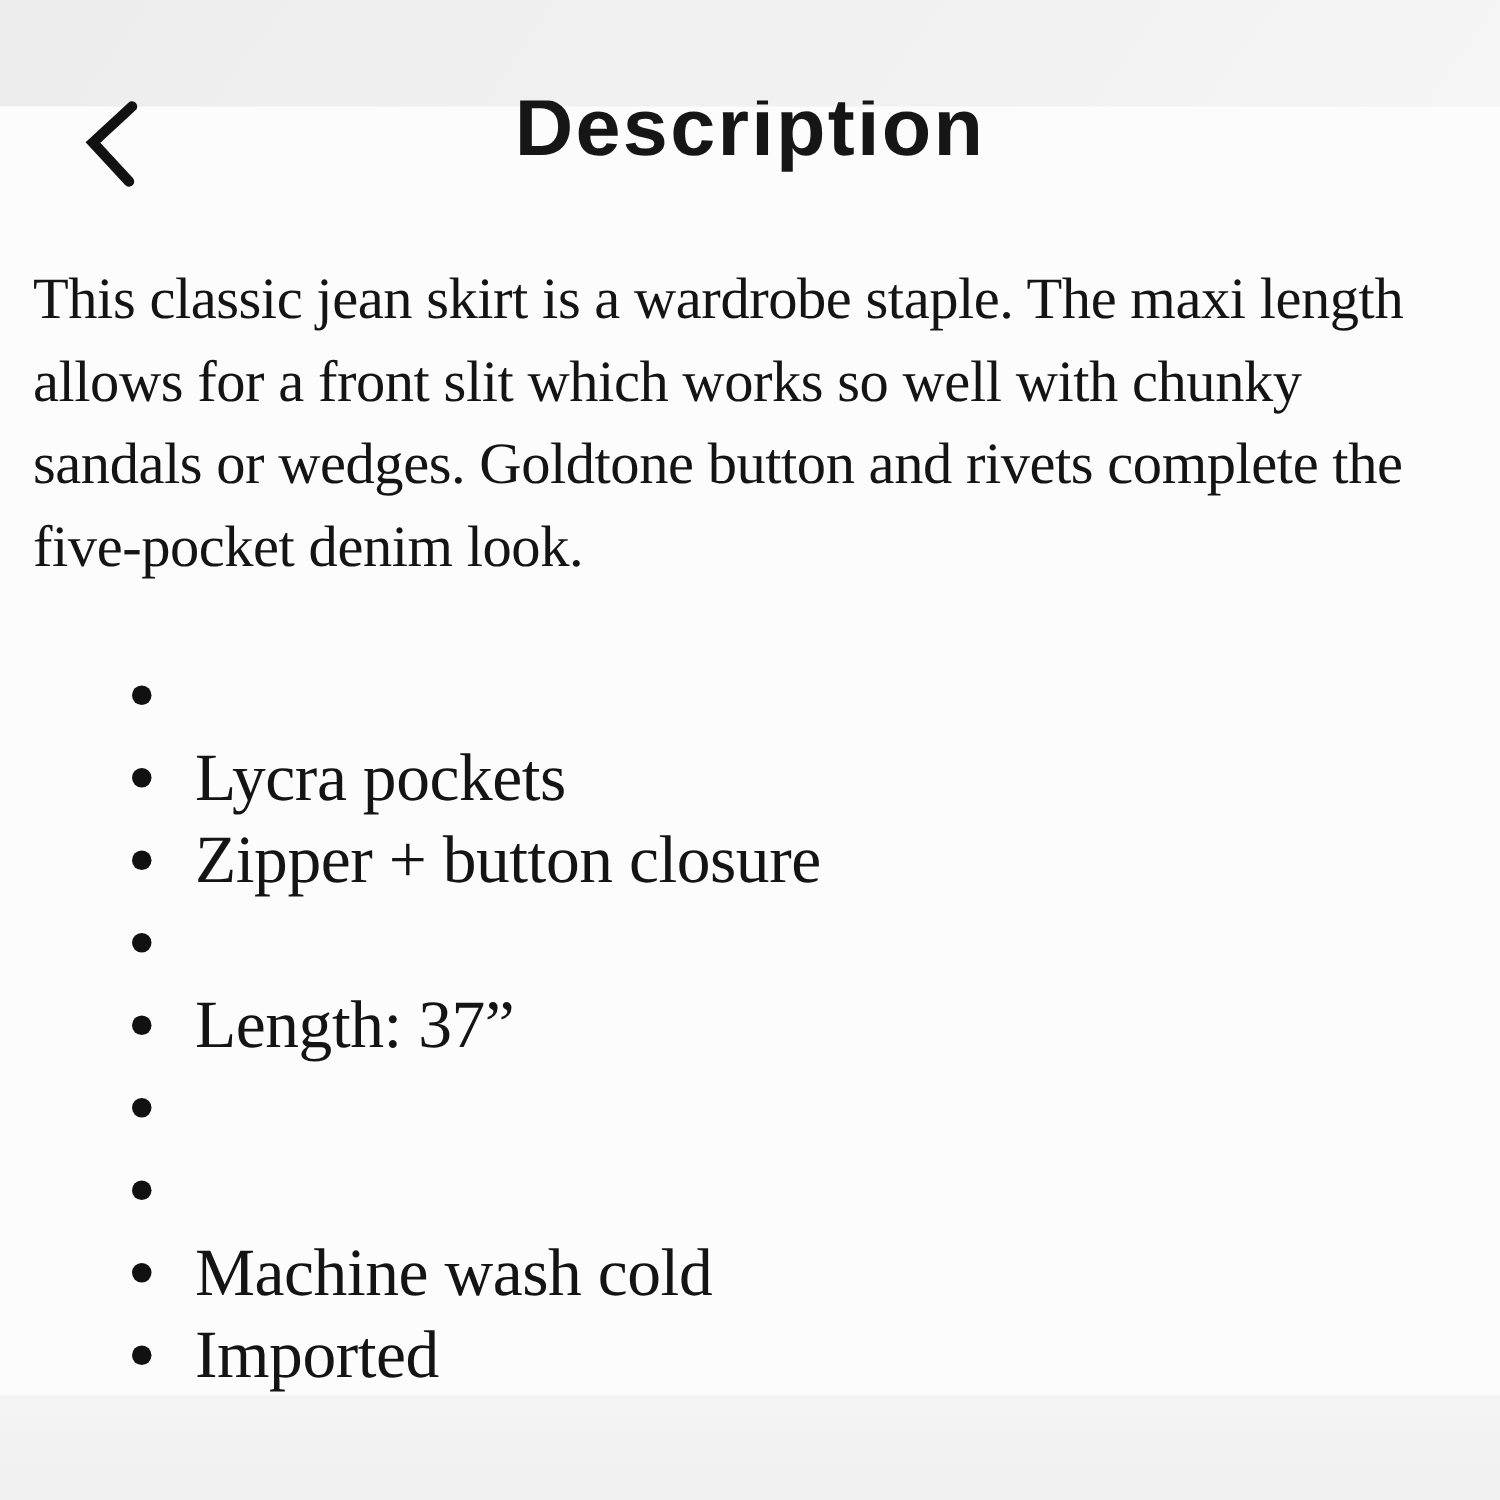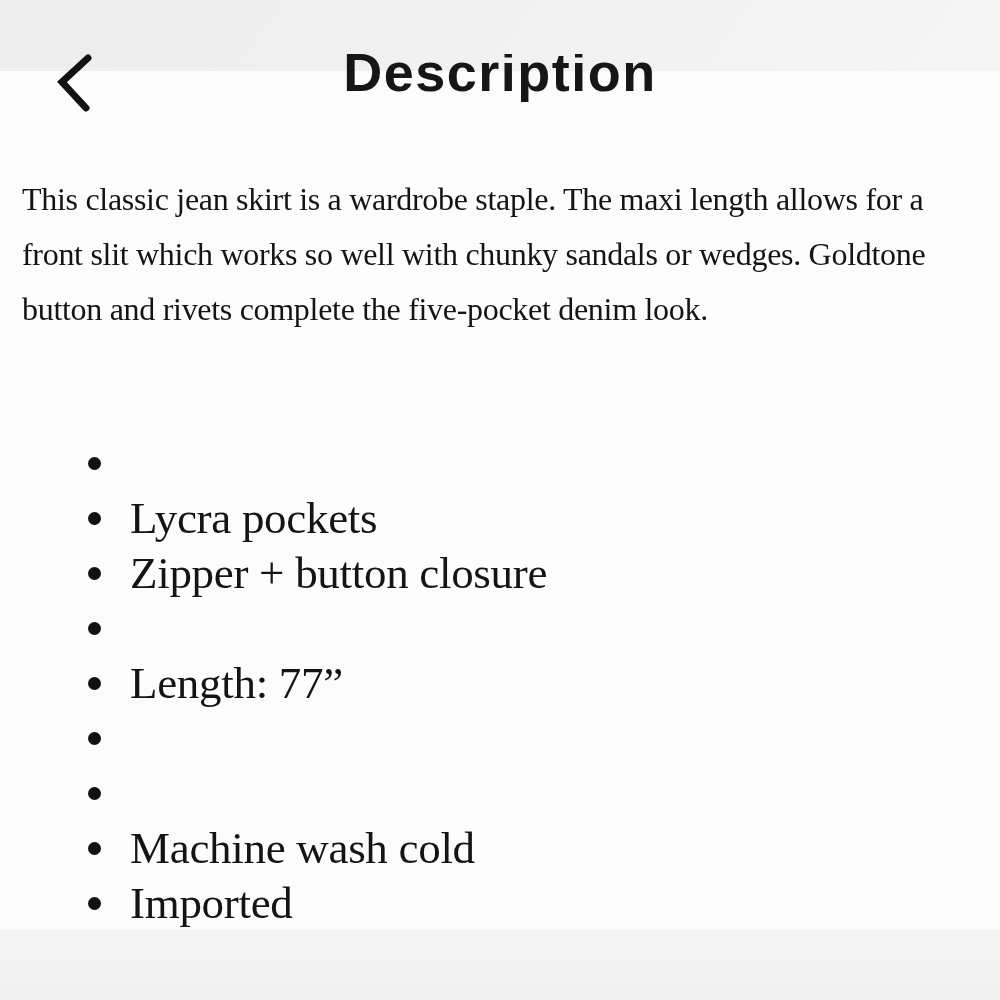--- a/index.html
+++ b/index.html
@@ -27,21 +27,21 @@
     position: absolute;
     bottom: 0; left: 0;
     width: 1000px;
     height: 70px;
     background: linear-gradient(180deg, #f4f4f5 0%, #f0f0f1 100%);
   }
 
   
   .header {
     position: absolute;
-    top: 54px; left: 0;
+    top: 67px; left: 0;
     width: 1000px;
     height: 75px;
   }
   .back-btn {
     position: absolute;
     top: 0; left: 52px;
     width: 52px; height: 58px;
     cursor: pointer;
     background: none; border: none; padding: 0;
   }
@@ -64,21 +64,21 @@
     white-space: nowrap;
   }
 
   
   .desc-para {
     position: absolute;
     top: 172px;
     left: 22px;
     width: 952px;
     margin: 0;
-    font-size: 32px;
+    font-size: 39px;
     line-height: 55px;
     letter-spacing: -0.3px;
   }
 
   .feature-list {
     position: absolute;
     top: 436px;
     left: 0;
     width: 980px;
     margin: 0;
@@ -133,21 +133,21 @@
     </li>
     <li>
       <span class="bullet-dot"></span>
       <span>Zipper + button closure</span>
     </li>
     <li>
       <span class="bullet-dot"></span>
     </li>
     <li>
       <span class="bullet-dot"></span>
-      <span>Length: 77”</span>
+      <span>Length: 37”</span>
     </li>
     <li>
       <span class="bullet-dot"></span>
     </li>
     <li>
       <span class="bullet-dot"></span>
     </li>
     <li>
       <span class="bullet-dot"></span>
       <span>Machine wash cold</span>

